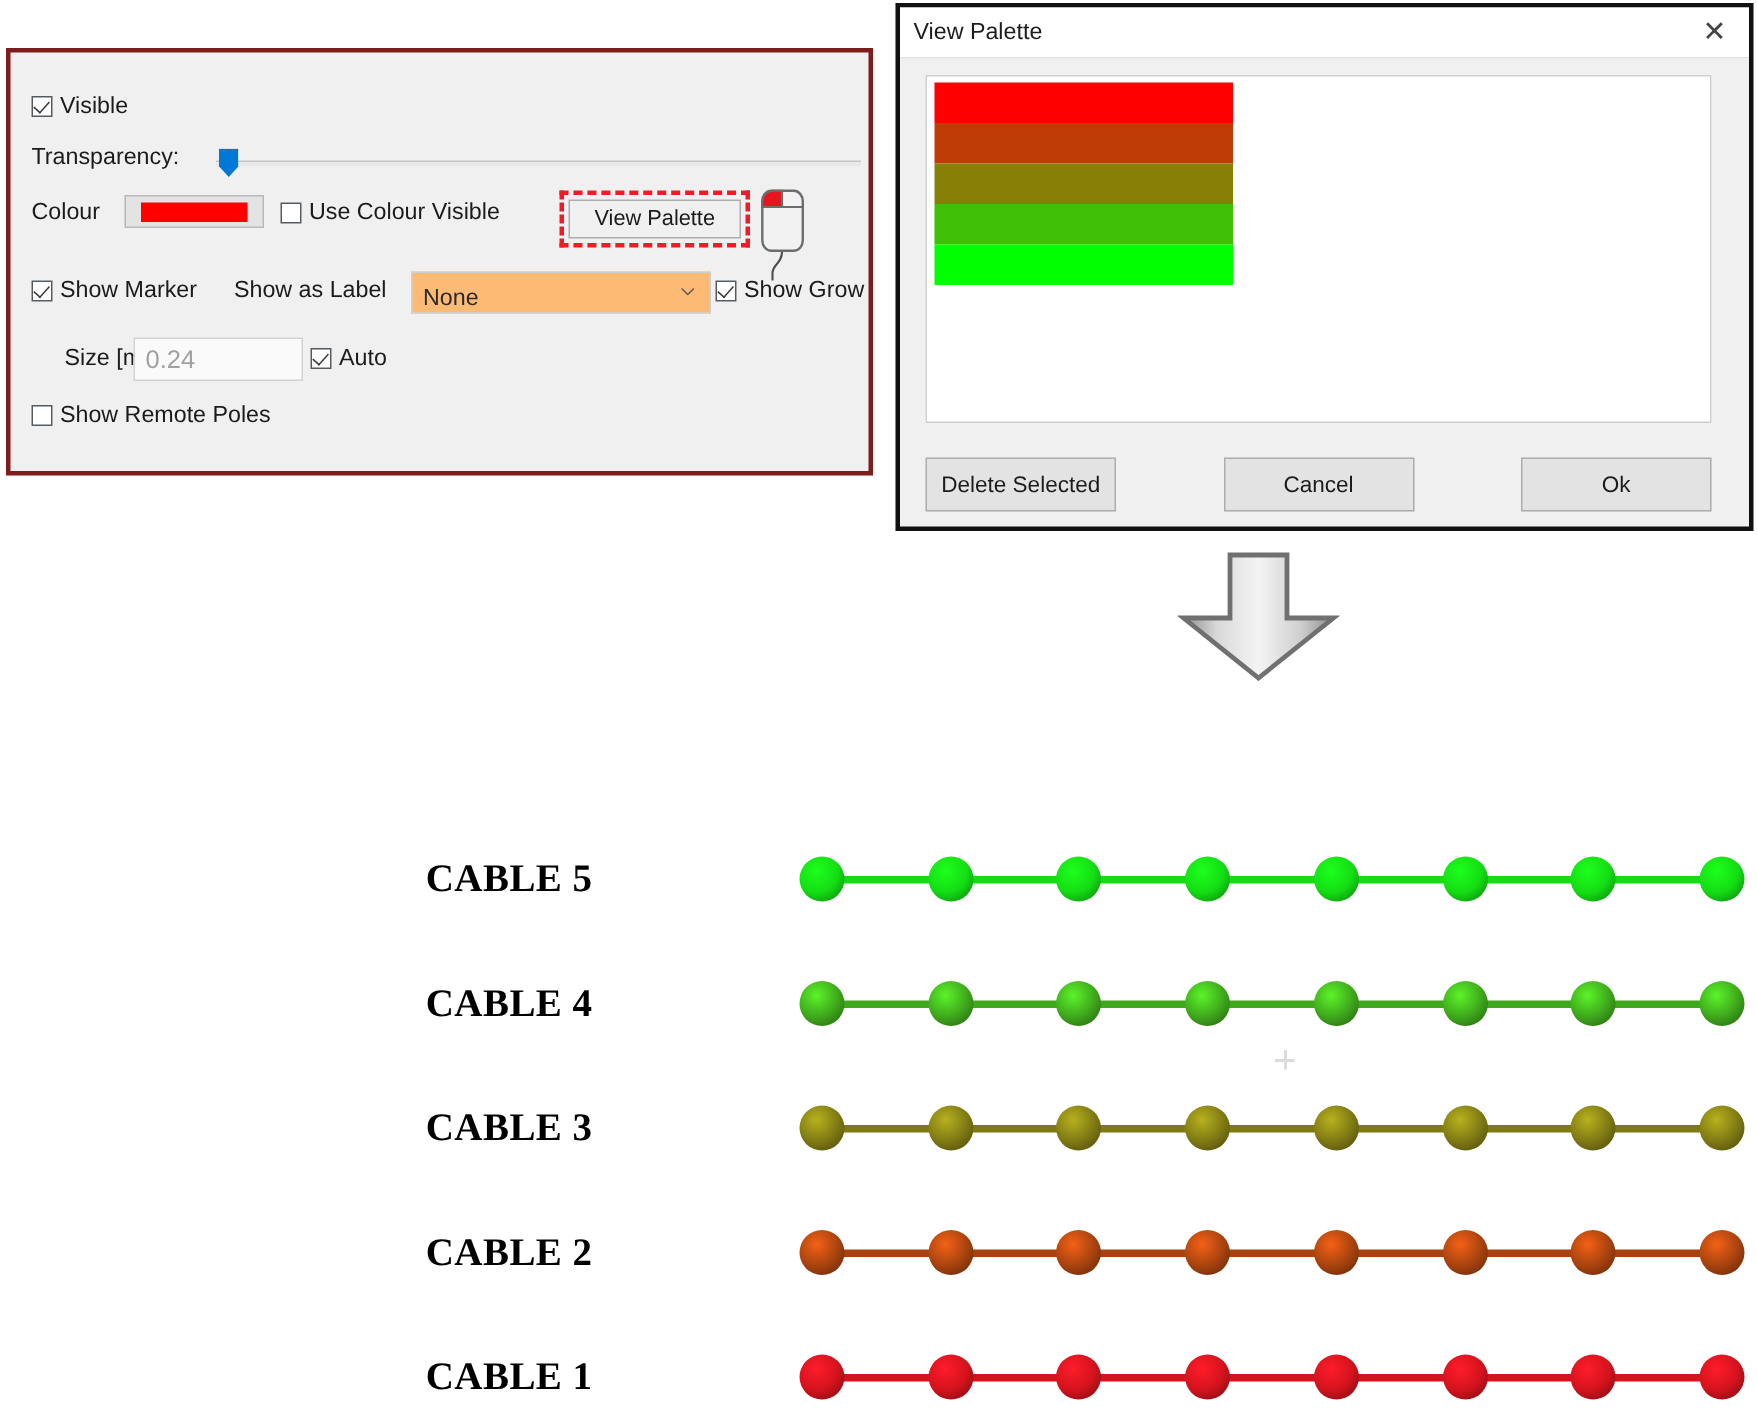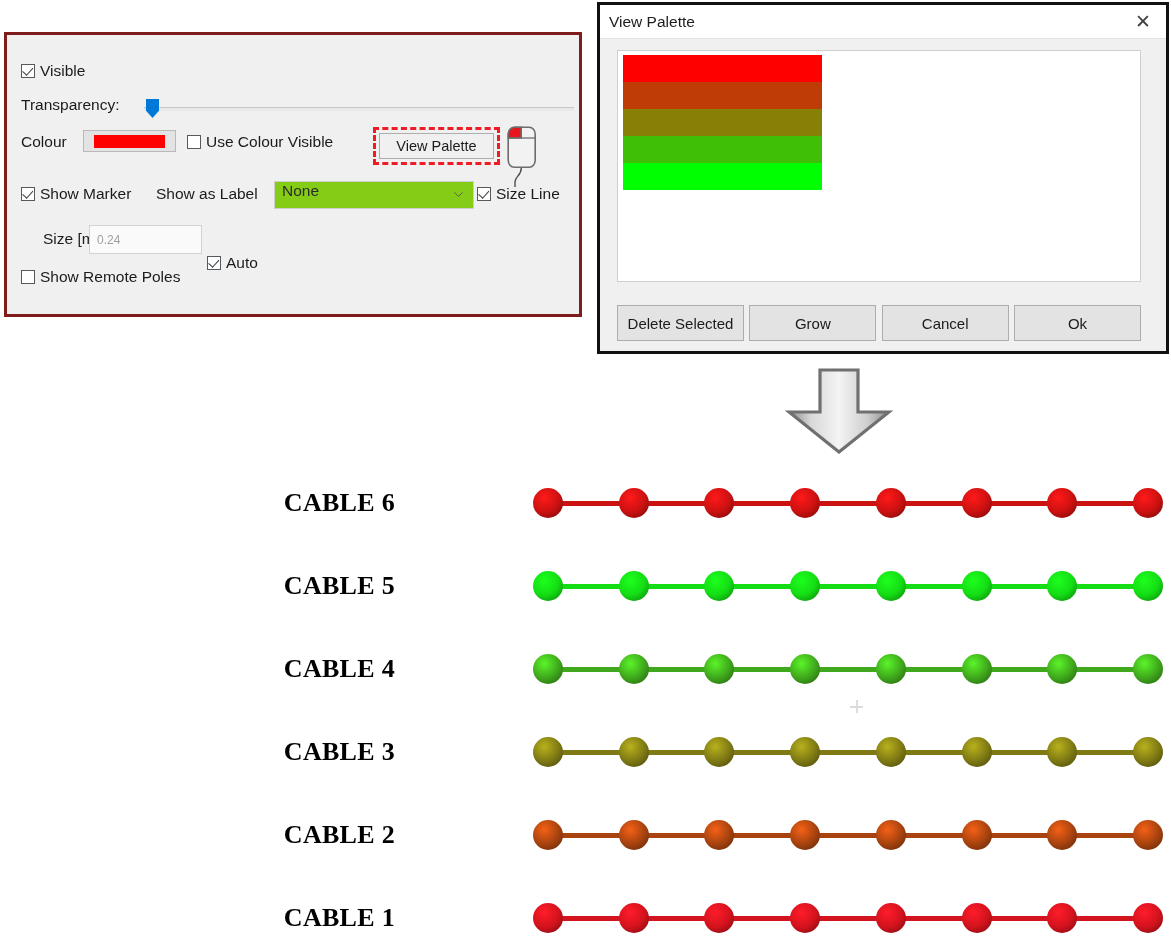--- a/index.html
+++ b/index.html
@@ -65,34 +65,34 @@
     display:flex;align-items:center;justify-content:center;
     font-size:14.5px;color:#1b1b1b;
     font-family:"Liberation Sans",sans-serif;
   }
 
   
   #mouse-icon{position:absolute;}
   
   #label-combo{
     position:absolute;box-sizing:border-box;
-    background:#84cc16;border:1px solid #cfcfcf;
-    display:flex;align-items:flex-start;
+    background:#fdba74;border:1px solid #cfcfcf;
+    display:flex;align-items:flex-end;
     padding-left:7px;font-size:15.5px;color:#2b2b2b;
   }
   #label-combo .caret{
     position:absolute;right:10px;top:50%;margin-top:-3px;
     width:9px;height:5px;
   }
   
   #size-field{
     position:absolute;box-sizing:border-box;
     background:#fafafa;border:1px solid #d2d2d2;
     display:flex;align-items:center;padding-left:7px;
-    font-size:12px;color:#a0a0a0;
+    font-size:17px;color:#a0a0a0;
   }
 
   
   #palette-dialog{
     position:absolute;left:597px;top:2px;width:572px;height:352px;
     background:#f0f0f0;border:3px solid #111111;box-sizing:border-box;
   }
   #pd-titlebar{
     position:absolute;left:0;top:0;right:0;height:33px;
     background:#ffffff;border-bottom:1px solid #e2e2e2;
@@ -200,28 +200,28 @@
     <span class="lbl">Show as Label</span>
   </div>
   <div id="label-combo" style="left:267px;top:146px;width:200px;height:28px;">
     <span>None</span>
     <svg class="caret" viewBox="0 0 9 5">
       <path d="M0.4 0.4 L4.5 4.4 L8.6 0.4" fill="none" stroke="#555" stroke-width="0.9"></path>
     </svg>
   </div>
   <div class="row" style="left:470px;top:150px;">
     <span class="cb checked"></span>
-    <span class="lbl">Size Line</span>
+    <span class="lbl">Show Grow</span>
   </div>
 
   <div class="row" style="left:14px;top:195px;margin-left:22px;">
     <span class="lbl">Size [m]</span>
   </div>
   <div id="size-field" style="left:82px;top:190px;width:113px;height:29px;">0.24</div>
-  <div class="row" style="left:200px;top:195px;margin-top:24px;">
+  <div class="row" style="left:200px;top:195px;">
     <span class="cb checked"></span>
     <span class="lbl">Auto</span>
   </div>
 
   <div class="row" style="left:14px;top:233px;">
     <span class="cb"></span>
     <span class="lbl">Show Remote Poles</span>
   </div>
 </div>
 
@@ -237,23 +237,20 @@
         <span class="swatch" style="background: rgb(191, 60, 6);"></span>
         <span class="swatch" style="background: rgb(134, 129, 6);"></span>
         <span class="swatch" style="background: rgb(63, 191, 6);"></span>
         <span class="swatch" style="background: rgb(0, 255, 0);"></span>
       </div>
   </div>
 
   <div id="pd-buttons">
       <div class="pd-btn">
         <span>Delete Selected</span>
-      </div>
-      <div class="pd-btn">
-        <span>Grow</span>
       </div>
       <div class="pd-btn">
         <span>Cancel</span>
       </div>
       <div class="pd-btn">
         <span>Ok</span>
       </div>
     </div>
 </div>
 
@@ -264,34 +261,20 @@
       <stop offset="22%" stop-color="#d8d8d8"></stop>
       <stop offset="50%" stop-color="#f4f4f4"></stop>
       <stop offset="78%" stop-color="#cfcfcf"></stop>
       <stop offset="100%" stop-color="#8d8d8d"></stop>
     </linearGradient>
   </defs>
   <path d="M35 2 L73 2 L73 44 L104 44 L54 84 L4 44 L35 44 Z" fill="url(#arrGrad)" stroke="#707070" stroke-width="3.2" stroke-linejoin="miter"></path>
 </svg>
 
 <div id="cable-chart">
-    <div class="cable-row" style="top: 18px;">
-      <div class="cable-label">CABLE 6</div>
-      <div class="cable-track">
-        <div class="cable-line" style="background: rgb(204, 17, 17);"></div>
-        <div class="node" style="left: 0px; background: radial-gradient(circle at 38% 32%, rgb(255, 25, 25) 0%, rgb(204, 17, 17) 52%, rgb(112, 9, 9) 100%);"></div>
-        <div class="node" style="left: 85.7143px; background: radial-gradient(circle at 38% 32%, rgb(255, 25, 25) 0%, rgb(204, 17, 17) 52%, rgb(112, 9, 9) 100%);"></div>
-        <div class="node" style="left: 171.429px; background: radial-gradient(circle at 38% 32%, rgb(255, 25, 25) 0%, rgb(204, 17, 17) 52%, rgb(112, 9, 9) 100%);"></div>
-        <div class="node" style="left: 257.143px; background: radial-gradient(circle at 38% 32%, rgb(255, 25, 25) 0%, rgb(204, 17, 17) 52%, rgb(112, 9, 9) 100%);"></div>
-        <div class="node" style="left: 342.857px; background: radial-gradient(circle at 38% 32%, rgb(255, 25, 25) 0%, rgb(204, 17, 17) 52%, rgb(112, 9, 9) 100%);"></div>
-        <div class="node" style="left: 428.571px; background: radial-gradient(circle at 38% 32%, rgb(255, 25, 25) 0%, rgb(204, 17, 17) 52%, rgb(112, 9, 9) 100%);"></div>
-        <div class="node" style="left: 514.286px; background: radial-gradient(circle at 38% 32%, rgb(255, 25, 25) 0%, rgb(204, 17, 17) 52%, rgb(112, 9, 9) 100%);"></div>
-        <div class="node" style="left: 600px; background: radial-gradient(circle at 38% 32%, rgb(255, 25, 25) 0%, rgb(204, 17, 17) 52%, rgb(112, 9, 9) 100%);"></div>
-      </div>
-    </div>
     <div class="cable-row" style="top: 101px;">
       <div class="cable-label">CABLE 5</div>
       <div class="cable-track">
         <div class="cable-line" style="background: rgb(20, 221, 20);"></div>
         <div class="node" style="left: 0px; background: radial-gradient(circle at 38% 32%, rgb(29, 255, 29) 0%, rgb(20, 221, 20) 52%, rgb(11, 122, 11) 100%);"></div>
         <div class="node" style="left: 85.7143px; background: radial-gradient(circle at 38% 32%, rgb(29, 255, 29) 0%, rgb(20, 221, 20) 52%, rgb(11, 122, 11) 100%);"></div>
         <div class="node" style="left: 171.429px; background: radial-gradient(circle at 38% 32%, rgb(29, 255, 29) 0%, rgb(20, 221, 20) 52%, rgb(11, 122, 11) 100%);"></div>
         <div class="node" style="left: 257.143px; background: radial-gradient(circle at 38% 32%, rgb(29, 255, 29) 0%, rgb(20, 221, 20) 52%, rgb(11, 122, 11) 100%);"></div>
         <div class="node" style="left: 342.857px; background: radial-gradient(circle at 38% 32%, rgb(29, 255, 29) 0%, rgb(20, 221, 20) 52%, rgb(11, 122, 11) 100%);"></div>
         <div class="node" style="left: 428.571px; background: radial-gradient(circle at 38% 32%, rgb(29, 255, 29) 0%, rgb(20, 221, 20) 52%, rgb(11, 122, 11) 100%);"></div>

